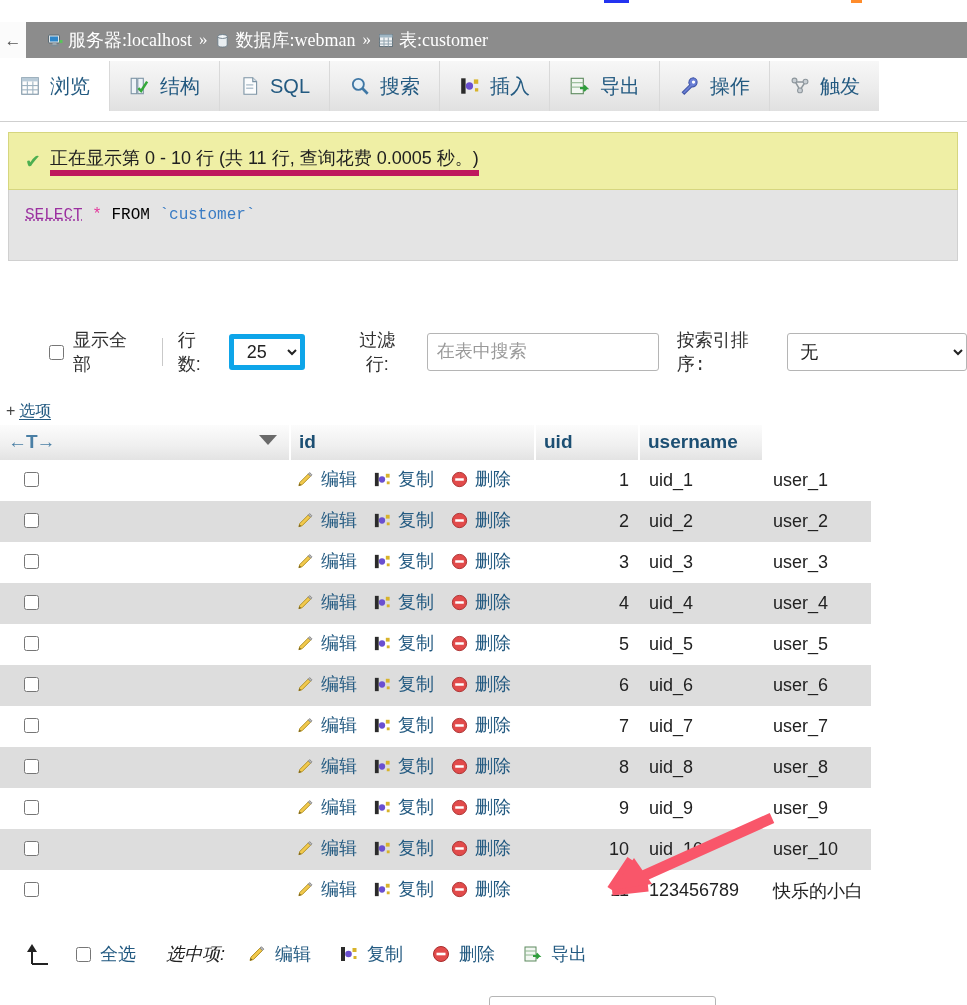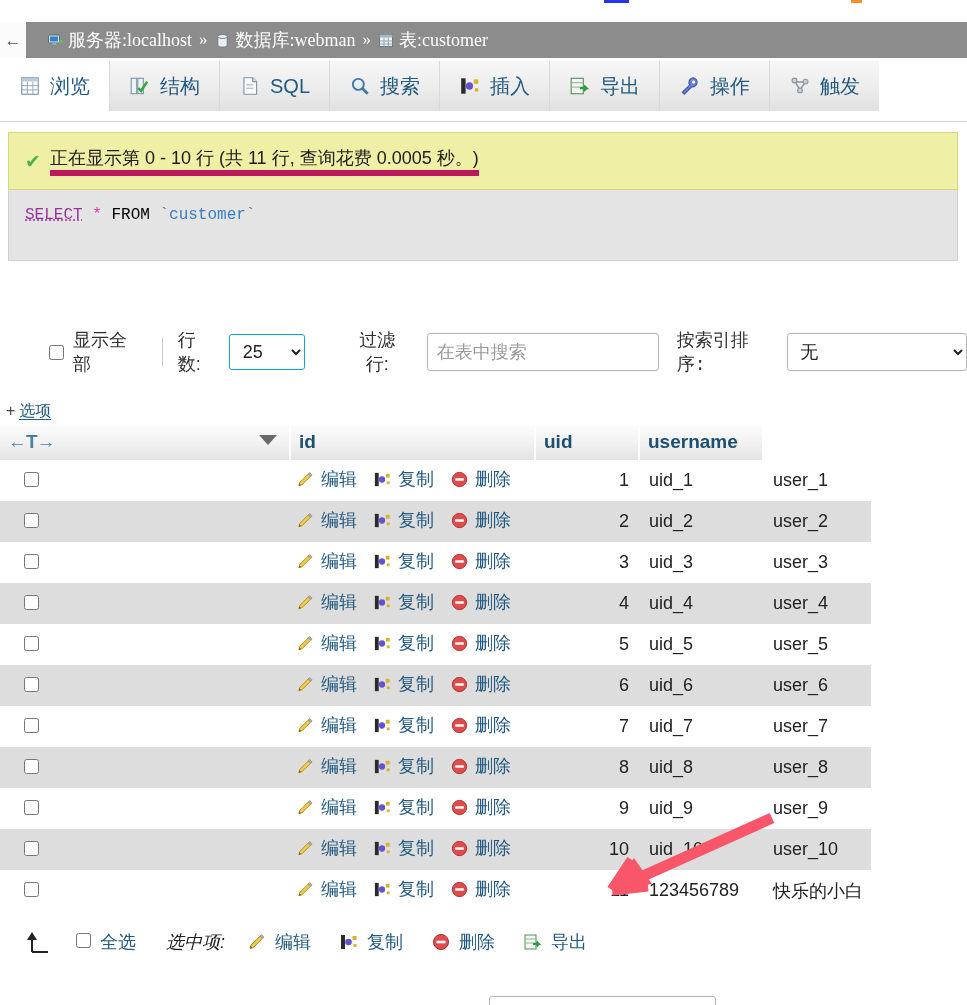--- a/index.html
+++ b/index.html
@@ -87,28 +87,28 @@
   .opt-row {
     position:absolute; top:326px; left:0; width:967px; height:52px;
     display:flex; align-items:center; font-size:18px; color:#303030;
   }
   .opt-cb { width:15px; height:15px; margin:0 9px 0 49px; accent-color:#4a6f8a; }
   .opt-label { color:#303030; }
   .divider-v { width:1px; height:28px; background:#c9c9c9; margin:0 15px 0 17px; }
   .opt-text { margin-right:10px; }
   .rows-select {
     width:76px; height:36px; font-size:18px; padding:2px 8px 2px 9px;
-    border:1px solid #0ea5e9; border-radius:3px; background:#fff; color:#222;
+    border:5px solid #0ea5e9; border-radius:3px; background:#fff; color:#222;
     font-family:inherit;
   }
   .filter-label { margin-left:43px; margin-right:20px;text-align:center; }
   .filter-input {
     width:232px; height:38px; font-size:18px; padding:4px 9px;
     border:1px solid #b5b5b5; border-radius:3px; background:#fff;
-    font-family:Liberation Sans, sans-serif; color:#222;
+    font-family:Liberation Mono, monospace; color:#222;
   }
   .filter-input::placeholder { color:#9a9a9a; }
   .sort-label { margin-left:18px; margin-right:10px;font-family:Liberation Mono, monospace; }
   .sort-select {
     width:180px; height:38px; font-size:18px; padding:3px 8px;
     border:1px solid #b5b5b5; border-radius:3px; background:#fff; color:#222;
     font-family:inherit;
   }
 
   
@@ -155,21 +155,21 @@
   }
   .act .aicon { width:19px; height:19px; display:block; flex:0 0 19px; }
   .td-actions { padding-left:6px !important; }
   .td-id { text-align:right; padding-right:10px !important; }
   .td-uid { padding-left:10px !important; }
   .td-username { padding-left:10px !important; }
 
   
   .footer-bar {
     position:absolute; top:930px; left:0; width:967px; height:48px;
-    display:flex; align-items:flex-start; font-size:18px; color:#235a81;
+    display:flex; align-items:center; font-size:18px; color:#235a81;
   }
   .up-arrow { margin-left:22px; margin-right:20px; width:30px; height:24px; display:block; }
   .all-cb { width:15px; height:15px; margin-right:9px; accent-color:#4a6f8a; }
   .all-label { color:#235a81; margin-right:30px; }
   .with-sel { color:#222; font-style:italic; margin-right:22px; font-size:18px; }
   .fact { display:inline-flex; align-items:center; gap:8px; color:#235a81; margin-right:28px; }
   .fact .aicon { width:20px; height:20px; display:block; flex:0 0 20px; }
 
   
   .bottom-box {

